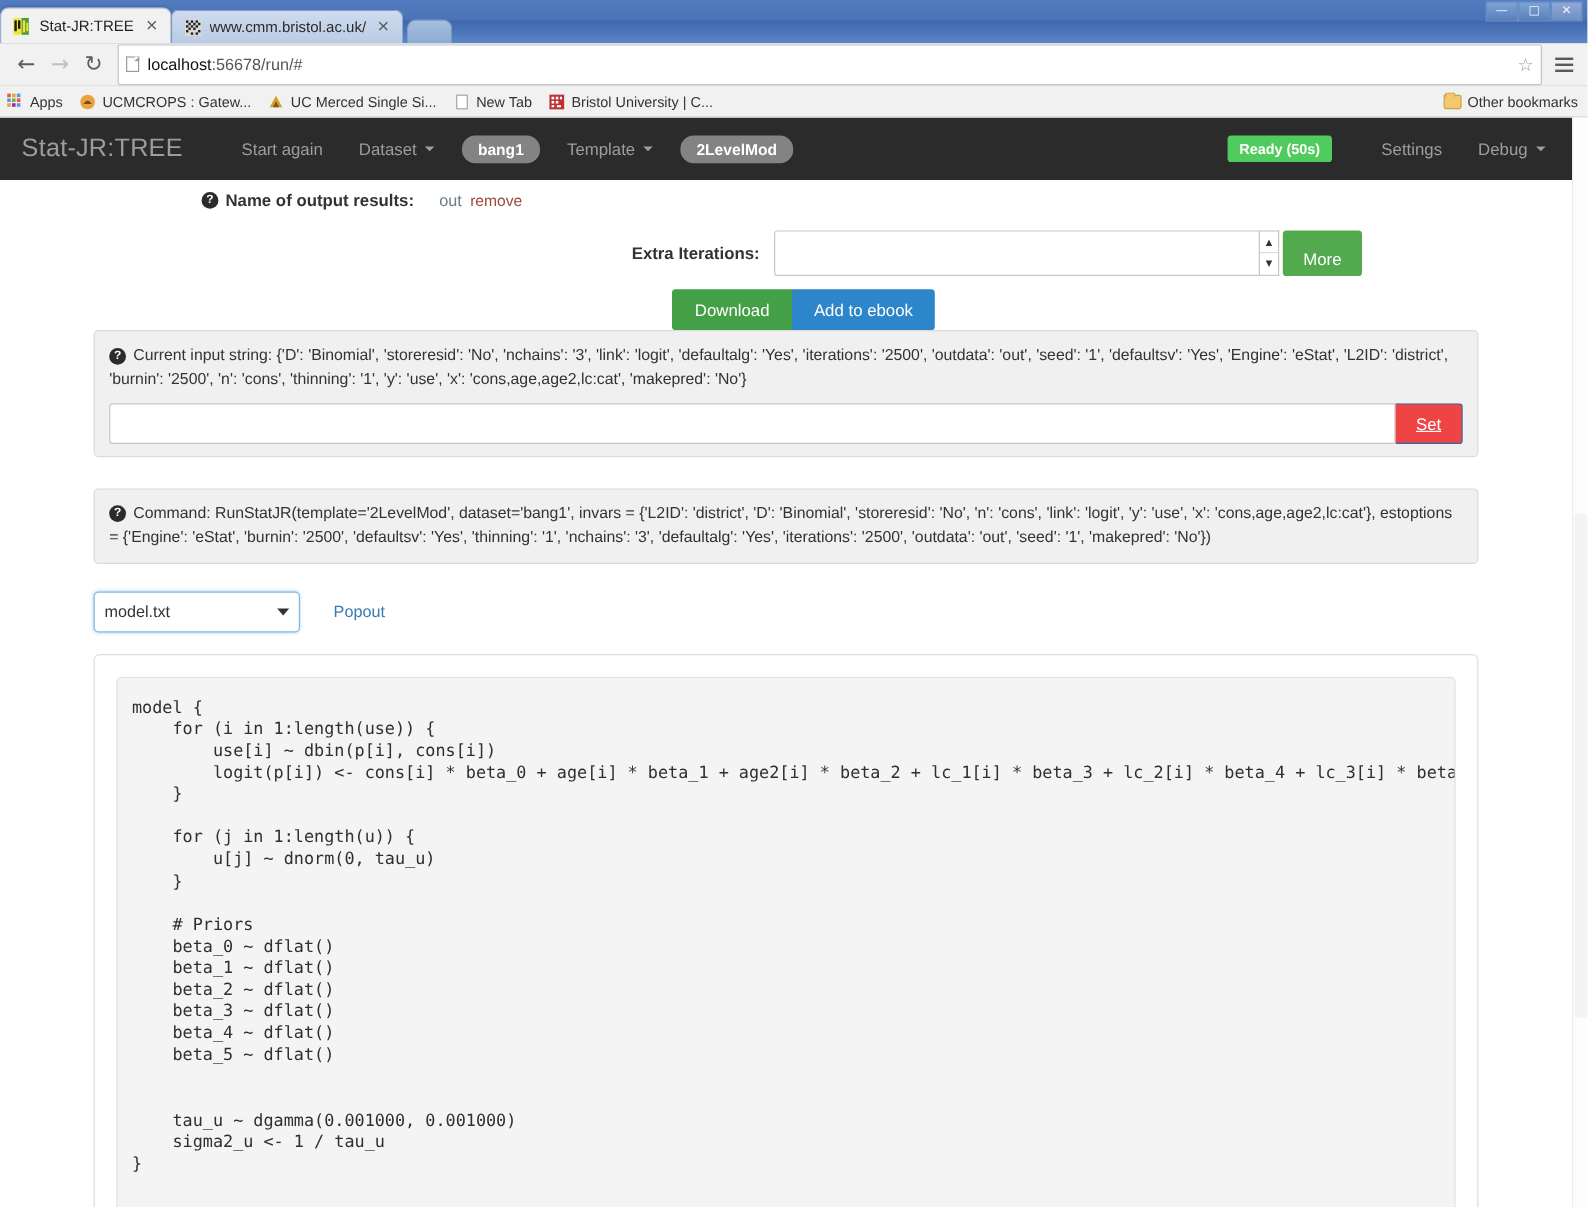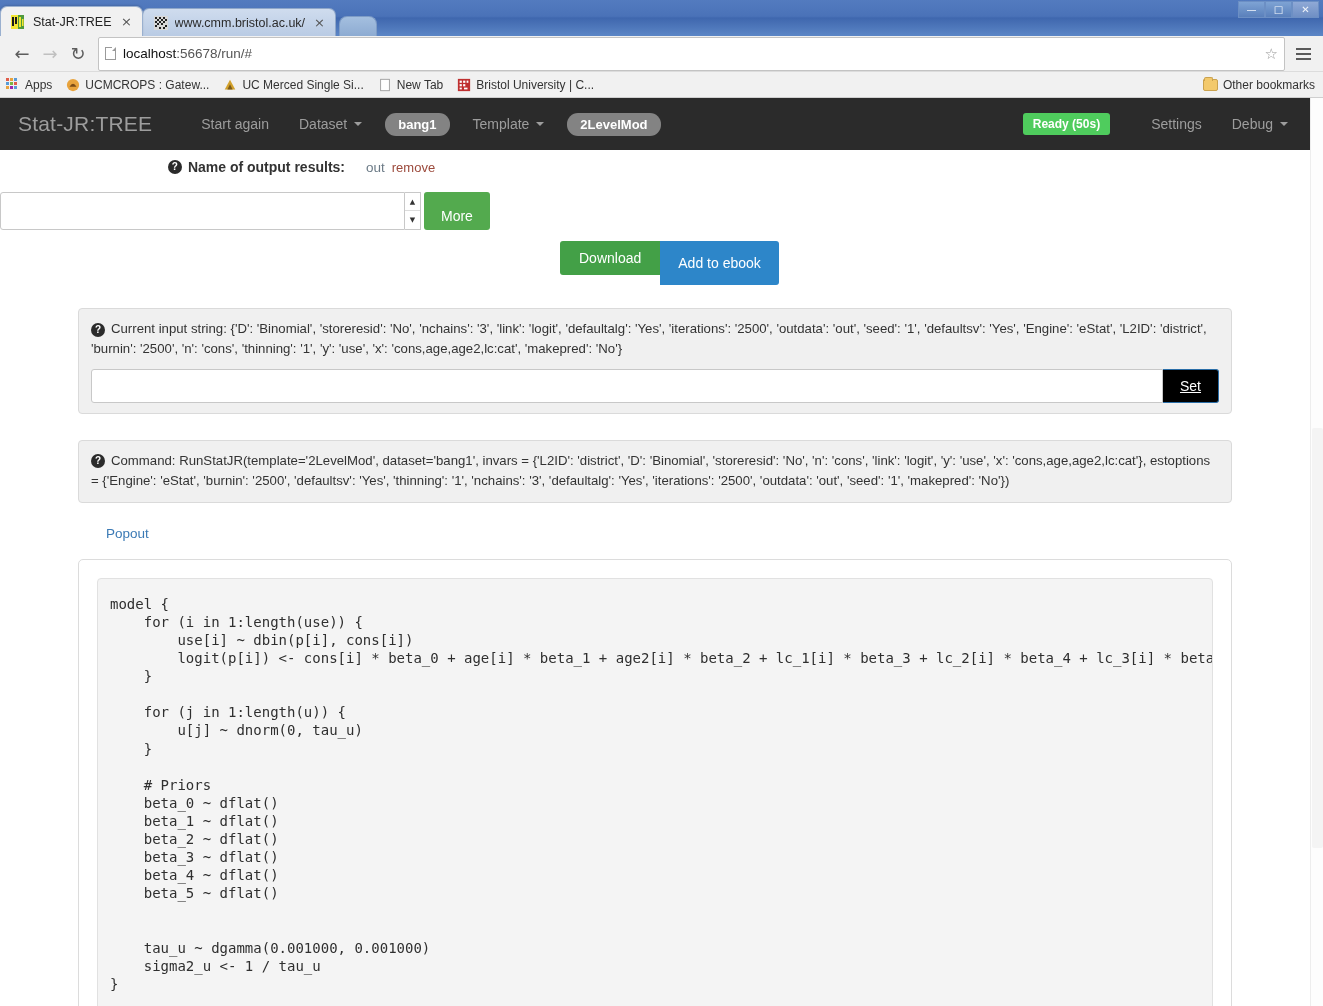--- a/index.html
+++ b/index.html
@@ -245,46 +245,46 @@
     border: none; border-radius: 3px; color: #fff; font-size: 14px;
     font-family: "Liberation Sans", sans-serif; cursor: pointer; white-space: nowrap;
   }
   .btn-more {
     background: #53aa4e; height: 38px; padding: 16px 17px; margin-left: 3px;
   }
   .row-dl {
     display: flex; margin-top: 11px; padding-left: 560px;
   }
   .btn-download { background: #43a047; height: 34px; padding: 0 19px; border-radius: 3px 0 0 3px; font-size:14px;}
-  .btn-ebook { background: #2d86c9; height: 44px; padding: 0 18px; border-radius: 0 3px 3px 0; font-size:14px;}
+  .btn-ebook { background: #2d86c9; height: 34px; padding: 0 18px; border-radius: 0 3px 3px 0; font-size:14px;}
 
   .panel {
     margin: 0 78px 0 78px;
     background: #f0f0f0;
     border: 1px solid #dadada;
     border-radius: 4px;
     padding: 10px 12px;
     font-size: 13.2px;
     color: #333;
     line-height: 1.55;
   }
-  #panel-input { margin-top: 23px; }
+  #panel-input { }
   #panel-command { margin-top: 26px; }
   .panel-text { word-break: break-word; }
 
   .setrow {
     display: flex; margin-top: 9px;
   }
   .set-input {
     flex: 1 1 auto; height: 34px; border: 1px solid #c8c8c8; background: #fff;
     border-radius: 3px 0 0 3px; outline: none; padding: 0 8px; font-size: 13px;
     font-family: "Liberation Sans", sans-serif;
   }
   .btn-set {
-    background: #000000; height: 34px; padding: 0 17px; border-radius: 0 3px 3px 0;
+    background: #ef4444; height: 34px; padding: 0 17px; border-radius: 0 3px 3px 0;
     border: 1px solid #2a6ea8; border-left: none; font-size: 14px; text-decoration: underline;
   }
 
   .selrow {
     display: flex; align-items: center; margin: 23px 0 0 78px;
   }
   .sel {
     width: 172px; height: 34px;
     border: 1px solid #88b8e0; border-radius: 4px;
     background: #fff; padding: 0 8px;
@@ -490,20 +490,21 @@
       <div class="row-out">
         <div class="lbl-out">
           <span class="qmark">?</span>
           <span>Name of output results:</span>
         </div>
         <span class="out-val">out</span>
         <span class="out-remove">remove</span>
       </div>
 
       <div class="row-iter">
+        <div class="lbl-iter">Extra Iterations:</div>
         <input class="iter-input" type="text" value="" style="">
         <div class="spinner">
           <div class="spin-half top">▲</div>
           <div class="spin-half">▼</div>
         </div>
         <button class="btn btn-more">More</button>
       </div>
 
       <div class="row-dl">
         <button class="btn btn-download">Download</button>
@@ -522,20 +523,24 @@
       </div>
 
       <div class="panel" id="panel-command">
         <div class="panel-text">
           <span class="qmark">?</span><span>Command:</span>
           <span>RunStatJR(template='2LevelMod', dataset='bang1', invars = {'L2ID': 'district', 'D': 'Binomial', 'storeresid': 'No', 'n': 'cons', 'link': 'logit', 'y': 'use', 'x': 'cons,age,age2,lc:cat'}, estoptions = {'Engine': 'eStat', 'burnin': '2500', 'defaultsv': 'Yes', 'thinning': '1', 'nchains': '3', 'defaultalg': 'Yes', 'iterations': '2500', 'outdata': 'out', 'seed': '1', 'makepred': 'No'})</span>
         </div>
       </div>
 
       <div class="selrow">
+        <div class="sel">
+          <span>model.txt</span>
+          <span class="selcaret"></span>
+        </div>
         <span class="popout">Popout</span>
       </div>
 
       <div class="outer-card">
         <div class="code-card">
           <pre class="code">model {
     for (i in 1:length(use)) {
         use[i] ~ dbin(p[i], cons[i])
         logit(p[i]) &lt;- cons[i] * beta_0 + age[i] * beta_1 + age2[i] * beta_2 + lc_1[i] * beta_3 + lc_2[i] * beta_4 + lc_3[i] * beta_5 + u[district[i]]
     }

